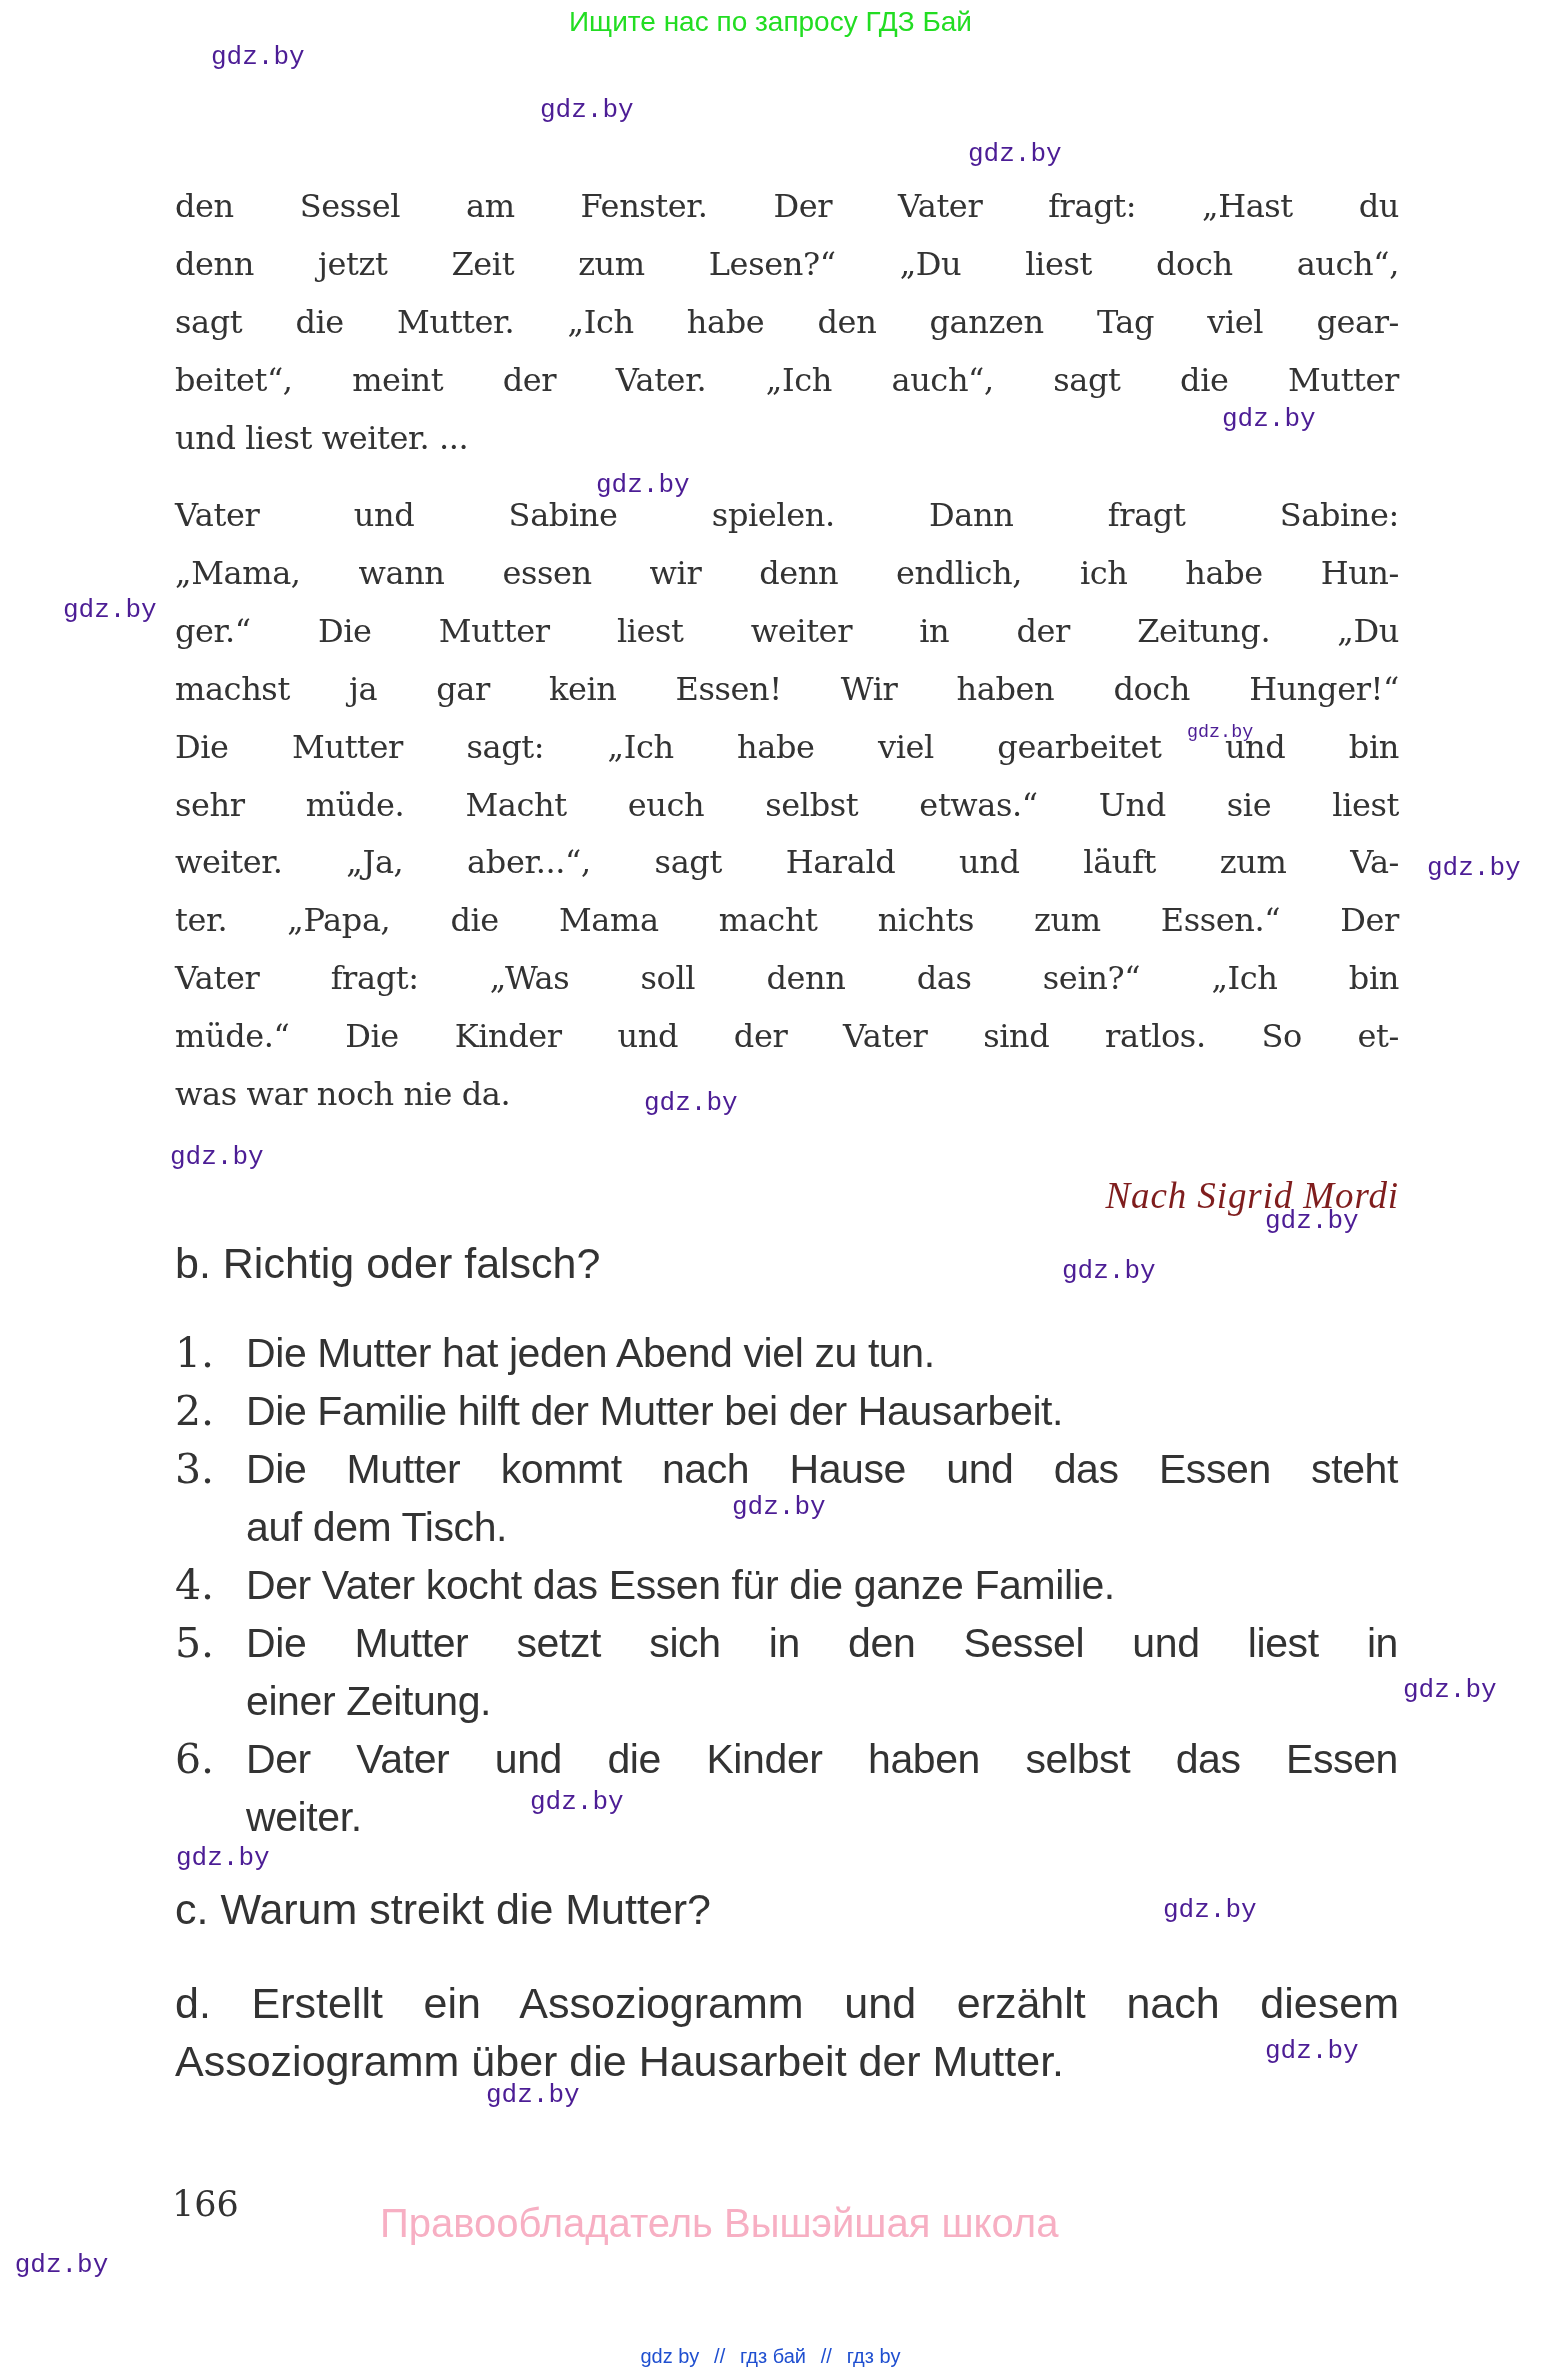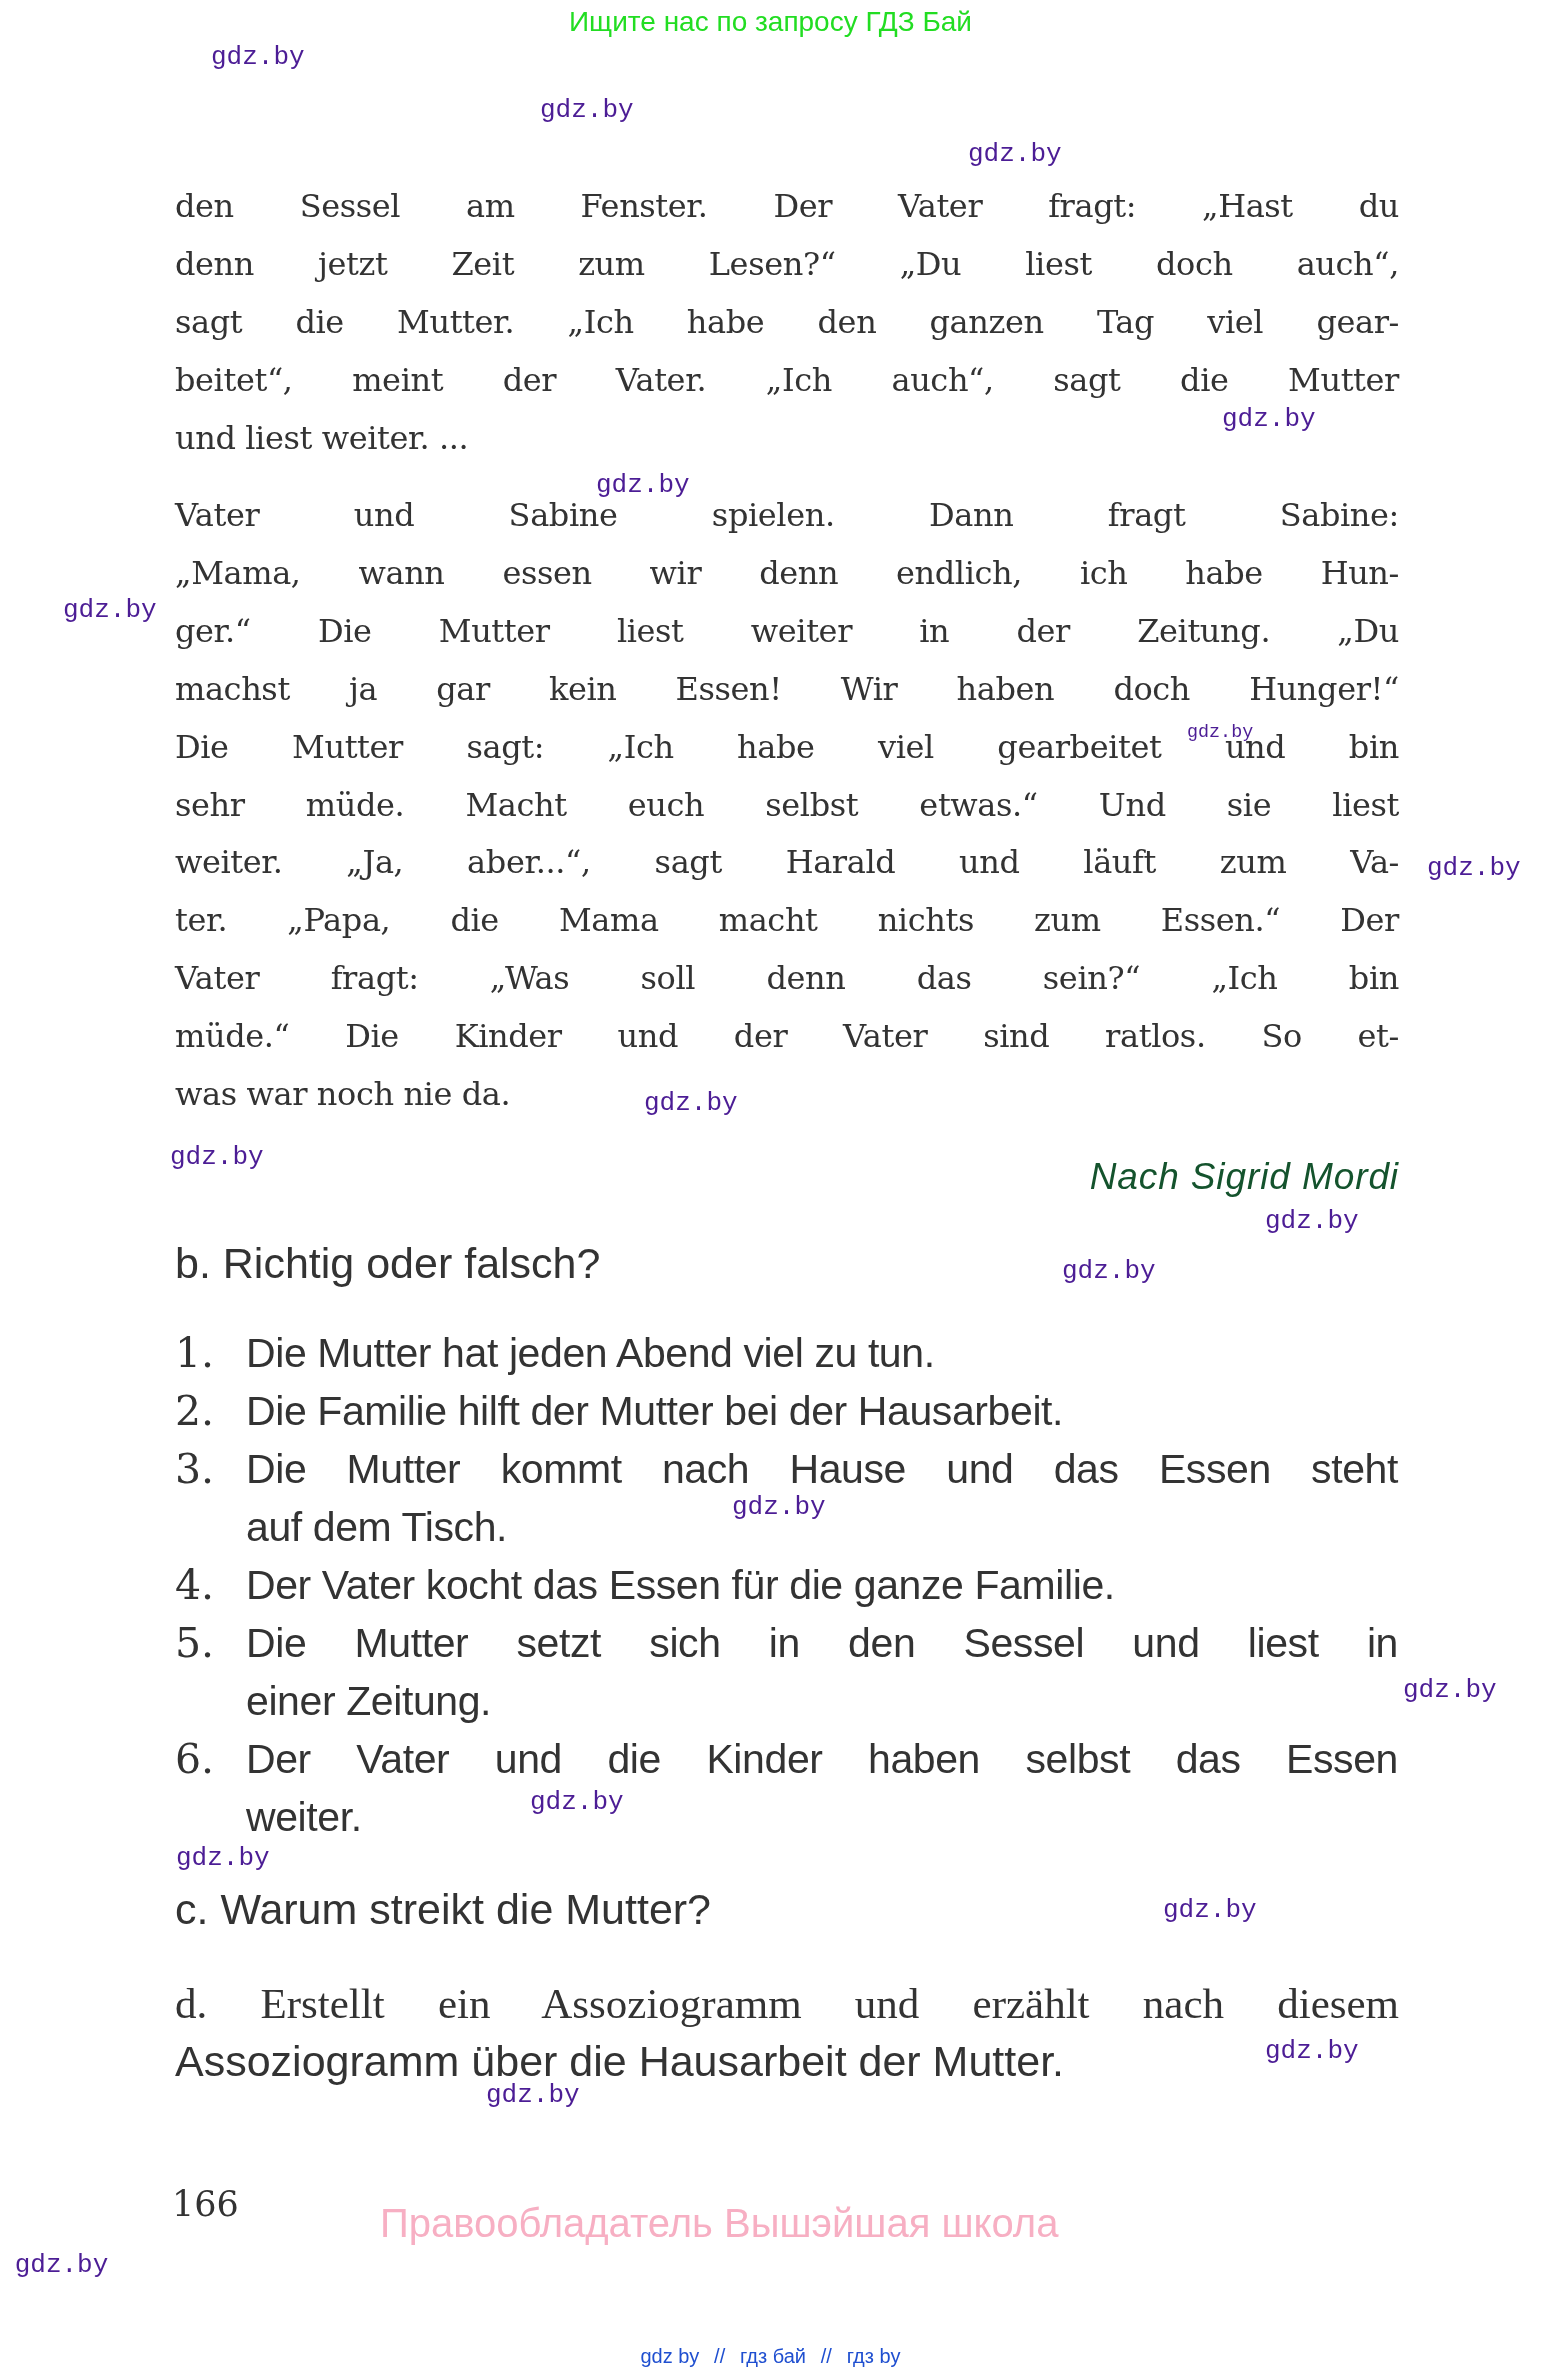--- a/index.html
+++ b/index.html
@@ -15,28 +15,28 @@
   .wm.small { font-size: 18.4px; }
   .line {
     left: 175px; width: 1224px;
     font-family: "DejaVu Serif", serif; font-size: 32px; color: #333333;
     line-height: 1; height: 48px;
     text-align: justify; text-align-last: justify;
     letter-spacing: -0.4px;
   }
   .line.last { text-align-last: left; }
   .attrib {
-    right: 142px; font-family: Liberation Sans, sans-serif; font-style: italic;
-    font-size: 37px; color: #14532d; letter-spacing: 0.9px; line-height: 1;
+    right: 142px; font-family: Liberation Serif, serif; font-style: italic;
+    font-size: 37px; color: #7f1d1d; letter-spacing: 0.9px; line-height: 1; margin-top: 19px;
   }
   .heading {
     left: 175px; font-family: "Liberation Sans", sans-serif; font-size: 43px;
     color: #333333; line-height: 1;
   }
-  .heading.just { width: 1224px; text-align: justify; text-align-last: justify; font-family: Liberation Serif, serif; }
+  .heading.just { width: 1224px; text-align: justify; text-align-last: justify; }
   .li-num {
     left: 175px; font-family: "DejaVu Serif", serif; font-size: 41px; color: #333333; line-height: 1;
   }
   .li-text {
     left: 246px; width: 1152px;
     font-family: Liberation Sans, sans-serif; font-size: 41px; color: #333333; line-height: 1;
     letter-spacing: -0.4px;
   }
   .li-text.just { text-align: justify; text-align-last: justify; }
   .page-num {

